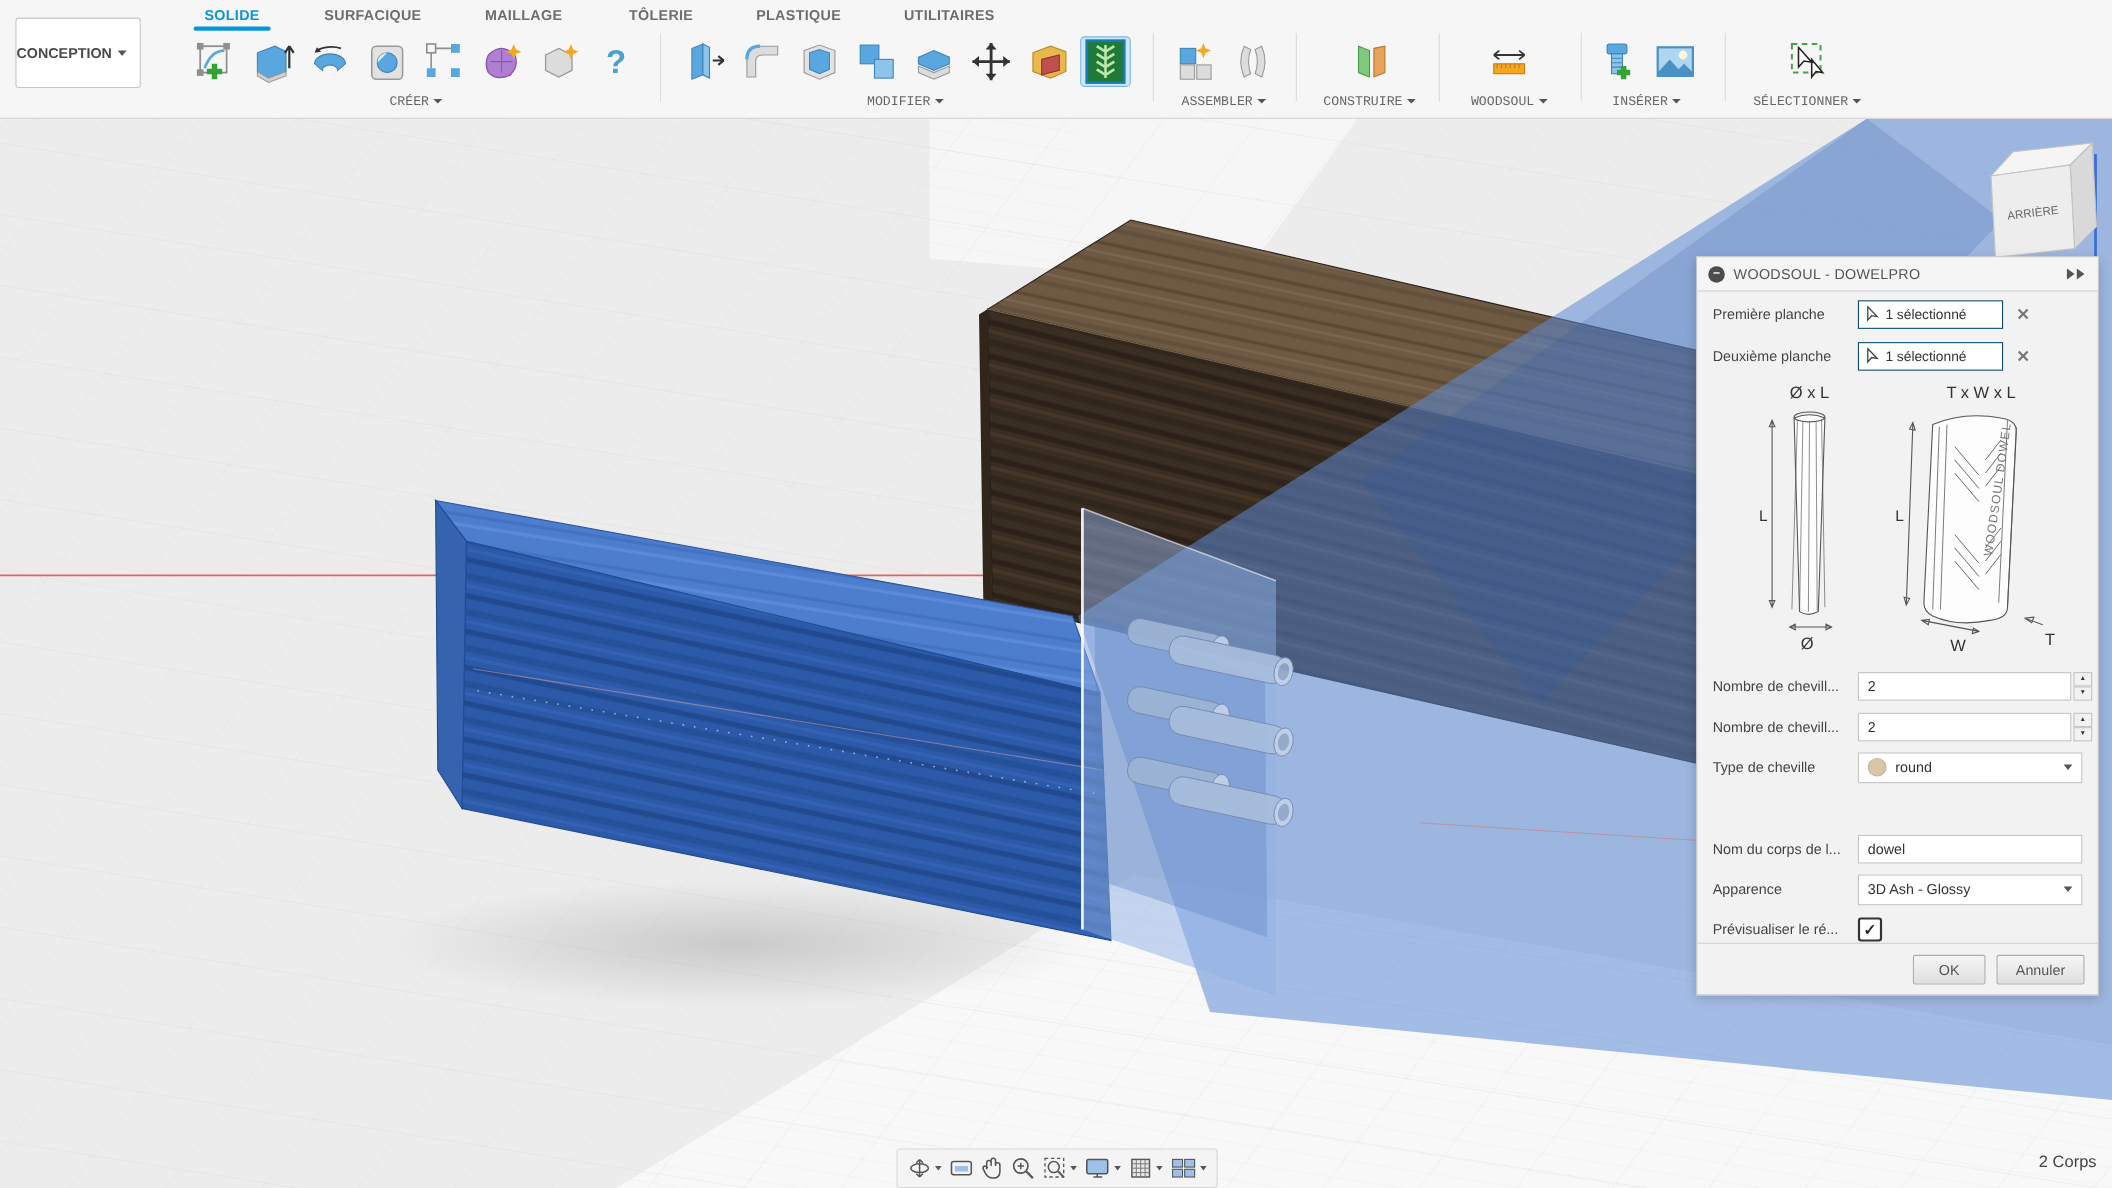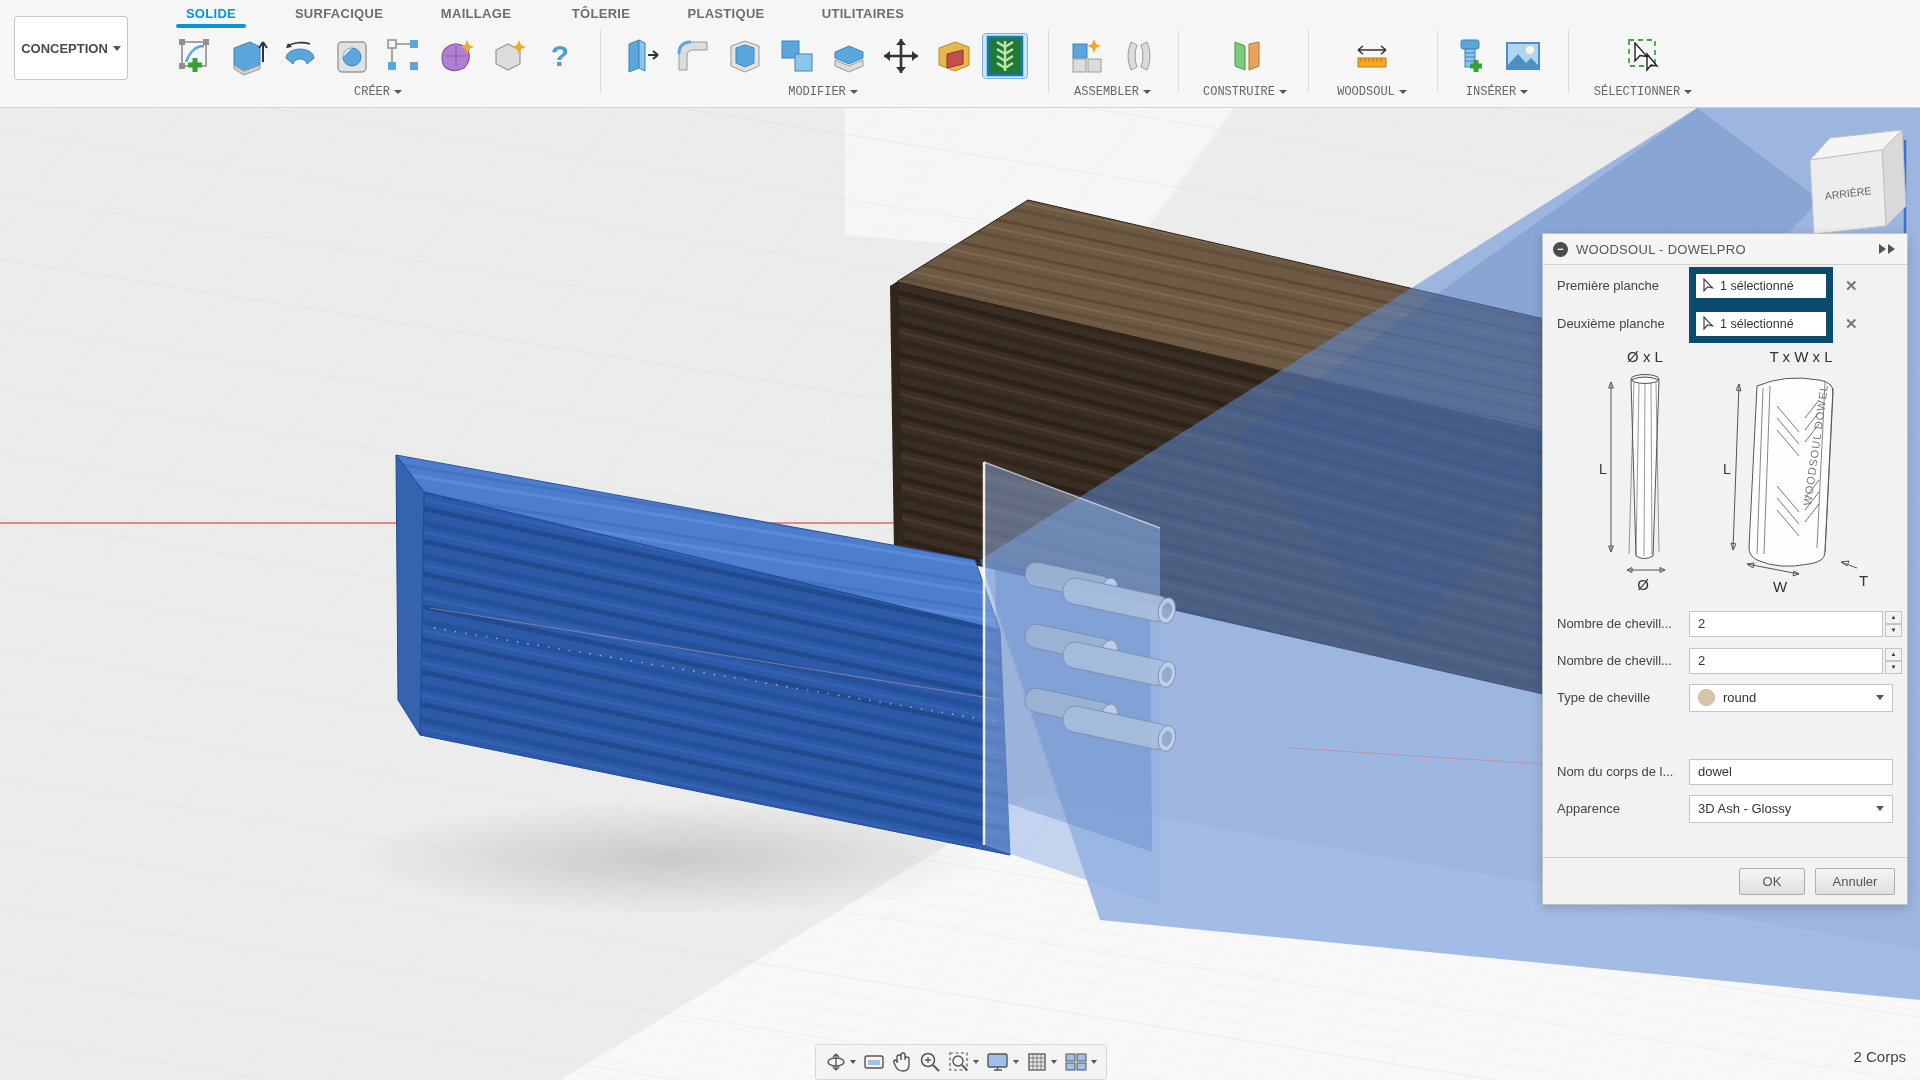--- a/index.html
+++ b/index.html
@@ -6,21 +6,21 @@
     font-family:"Liberation Sans", sans-serif;background:#ececec;}
   .abs{position:absolute;}
   
   #toolbar{position:absolute;left:0;top:0;width:1920px;height:107px;background:#f6f6f6;
     border-bottom:1px solid #d2d2d2;z-index:40;}
   .tab{position:absolute;top:4px;transform:translateX(-50%);font-size:13px;font-weight:bold;
     color:#6d6d6d;letter-spacing:.3px;padding:2px 6px;cursor:default;}
   .tab.active{color:#0696d7;}
   .tab-underline{position:absolute;top:24px;height:4px;background:#0696d7;border-radius:2px;}
   #conception-btn{position:absolute;left:14px;top:16px;width:112px;height:62px;background:#fff;
-    border:1px solid #c6c6c6;border-radius:3px;display:flex;align-items:center;justify-content:center;
+    border:1px solid #c6c6c6;border-radius:3px;display:flex;align-items:center;justify-content:flex-start;
     font-size:13px;font-weight:bold;color:#4a4a4a;gap:5px;}
   .caret{display:inline-block;width:0;height:0;border-left:4px solid transparent;
     border-right:4px solid transparent;border-top:5px solid #555;}
   .tgroup{position:absolute;top:28px;display:flex;flex-direction:column;align-items:center;}
   .ticons{display:flex;align-items:center;gap:8px;height:56px;}
   .ticon{width:44px;height:44px;display:flex;align-items:center;justify-content:center;border-radius:3px;}
   .ticon.selected{background:#cfe6f7;outline:1px solid #74b5e4;}
   .tlabel{font-size:12px;color:#666;display:flex;align-items:center;gap:4px;margin-top:1px;font-family:Liberation Mono, monospace;}
   .vsep{position:absolute;top:30px;height:62px;width:1px;background:#dcdcdc;}
   
@@ -39,21 +39,21 @@
   .dashed-under{border-bottom:1px dashed #8a8a8a;}
   
   #dialog{position:absolute;left:1542px;top:233px;width:364px;height:670px;
     background:#f2f2f2;border:1px solid #c2c2c2;box-shadow:0 3px 10px rgba(0,0,0,.18);z-index:50;font-size:13px;color:#444;}
   #dialog-header{height:30px;border-bottom:1px solid #cfcfcf;background:#f5f5f5;display:flex;
     align-items:center;padding:0 10px;gap:8px;color:#555;}
   #dialog-title{flex:1;font-size:13px;letter-spacing:.3px;}
   .drow{position:absolute;left:14px;right:14px;height:27px;display:flex;align-items:center;}
   .dlabel{width:132px;flex:none;white-space:nowrap;overflow:hidden;}
   .dcontrol{flex:1;height:26px;display:flex;align-items:center;}
-  .sel-btn{height:24px;width:118px;background:#fff;border:7px solid #0c4a6e;display:flex;
+  .sel-btn{height:24px;width:118px;background:#fff;border:1px solid #0c4a6e;display:flex;
     align-items:center;gap:5px;padding:0 6px;font-size:12.5px;color:#333;}
   .x-btn{margin-left:12px;color:#777;font-size:15px;font-weight:bold;}
   .tinput{flex:1;height:24px;background:#fff;border:1px solid #c4c4c4;font-size:13px;color:#333;
     padding:0 8px;font-family:"Liberation Sans",sans-serif;}
   .spincol{width:17px;height:26px;display:flex;flex-direction:column;margin-left:2px;}
   .spinbtn{flex:1;border:1px solid #c4c4c4;background:#f2f2f2;font-size:6px;line-height:11px;
     text-align:center;color:#333;}
   .dropdown{flex:1;height:26px;background:#fff;border:1px solid #c4c4c4;display:flex;
     align-items:center;padding:0 8px;gap:8px;color:#333;}
   .dropdown .dd-caret{margin-left:auto;}
@@ -631,20 +631,26 @@
   </div>
   <div class="drow" style="top:561px">
     <span class="dlabel">Apparence</span>
     <span class="dcontrol">
       <span class="dropdown">
         <span>3D Ash - Glossy</span>
         <span class="caret dd-caret"></span>
         </span>
     </span>
   </div>
+  <div class="drow" style="top:597px">
+    <span class="dlabel">Prévisualiser le ré...</span>
+    <span class="dcontrol">
+      <span class="checkbox">✓</span>
+    </span>
+  </div>
 
   <div id="dialog-footer">
     <span class="dlg-btn" style="left:196px;width:64px">OK</span>
     <span class="dlg-btn" style="left:272px;width:78px">Annuler</span>
   </div>
 </div>
 
 <div id="comments-bar" class="panel-bar">
   <span style="margin-left:26px;flex:1">COMMENTAIRES</span>
   <span class="circle-ctl" style="margin-right:12px">+</span>

